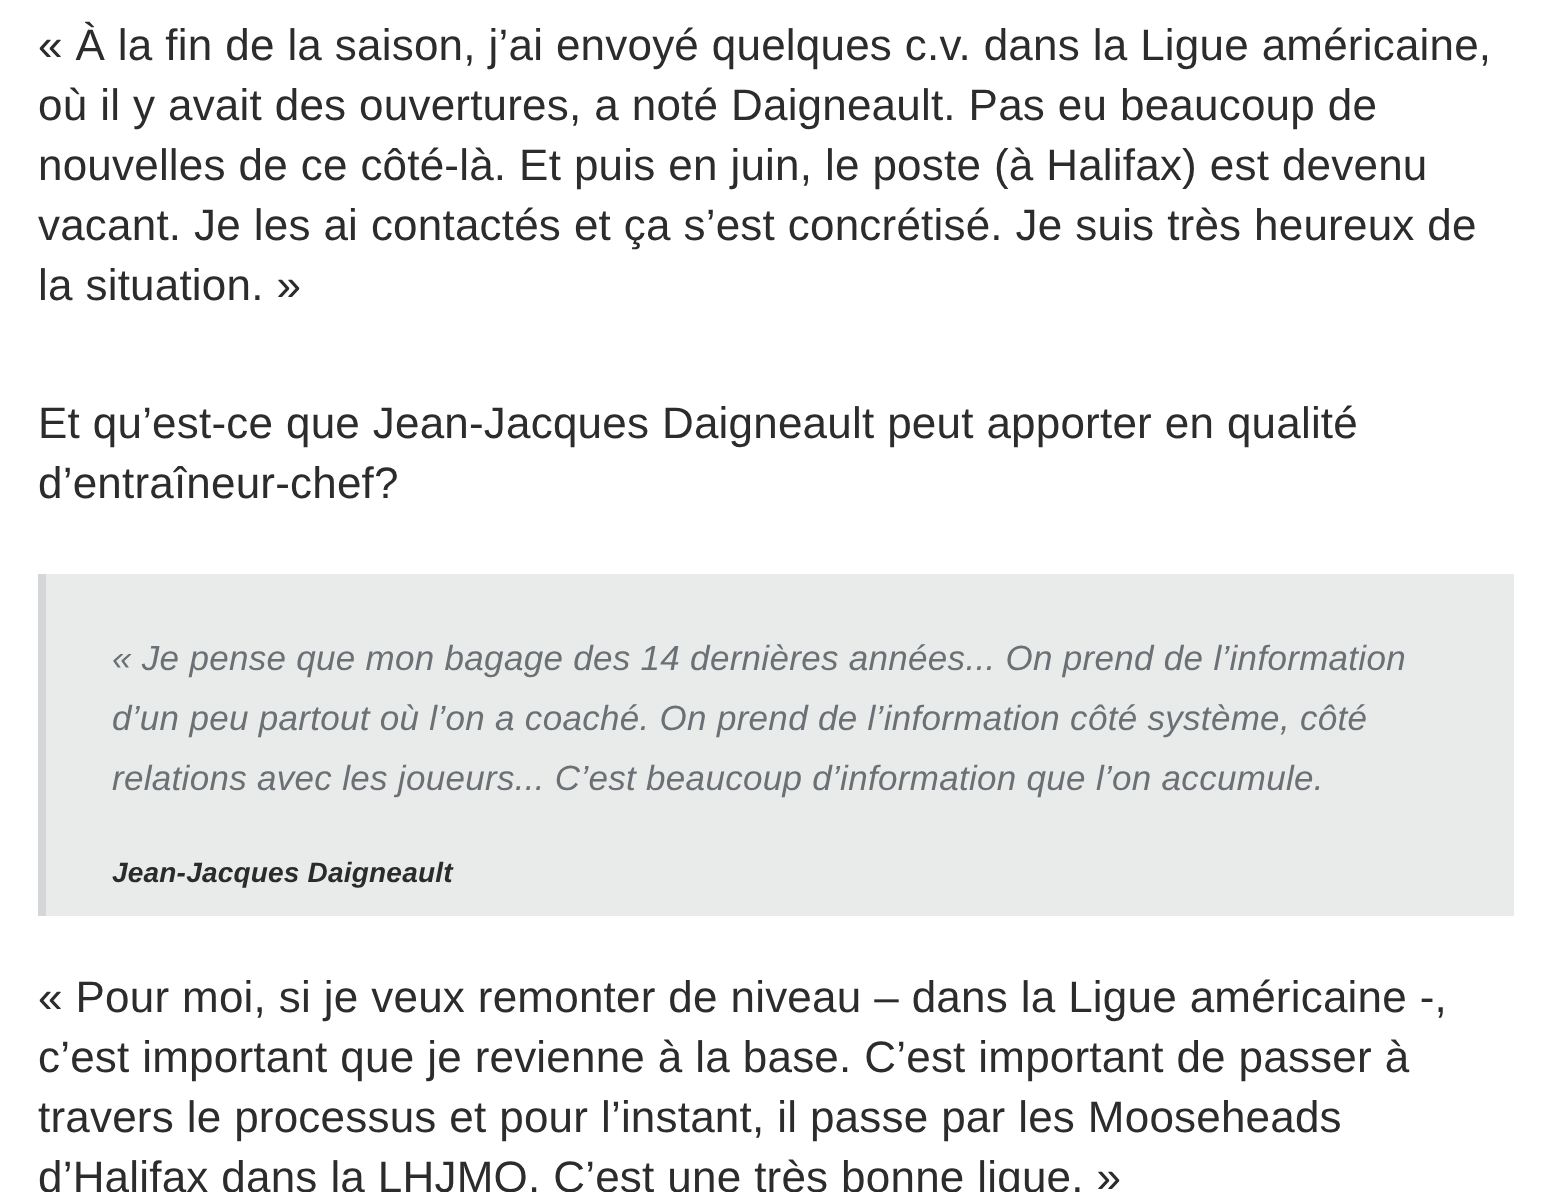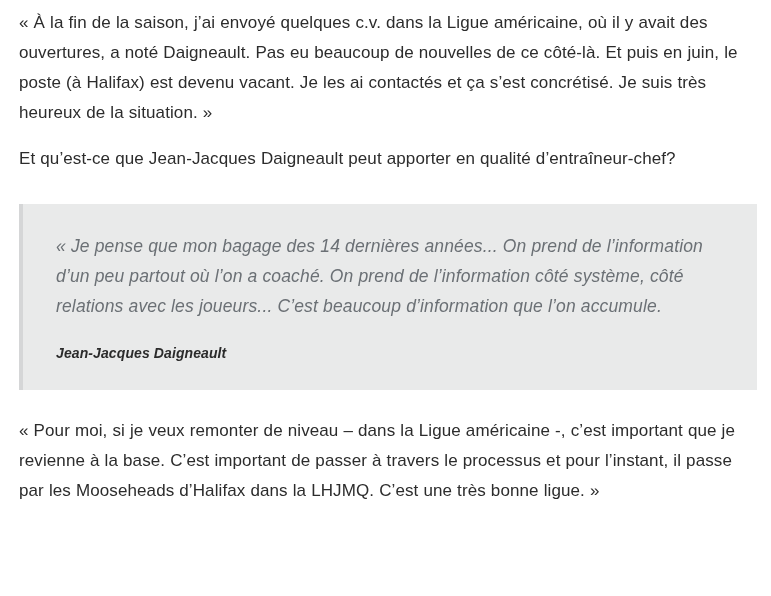--- a/index.html
+++ b/index.html
@@ -21,38 +21,38 @@
     height: 596px;
     box-sizing: border-box;
     padding: 0;
   }
 
   
   .para {
     margin: 0;
     padding: 0 14px 0 19px;
     color: #2c2c2c;
-    font-size: 17px;
+    font-size: 22px;
     line-height: 30px;
     letter-spacing: 0.1px;
     text-align: left;
     word-spacing: 0.2px;
   }
 
   .para-1 { padding-top: 8px; }
 
-  .para-2 { margin-top: 16px; }
+  .para-2 { margin-top: 39px; }
 
   
   .pullquote {
     margin: 30px 14px 0 19px;
     background: #e9eaea;
     border-left: 4px solid #d5d6d7;
     box-sizing: border-box;
-    padding: 27px 30px 27px 33px;
+    padding: 27px 30px 12px 33px;
   }
 
   .pullquote-text {
     margin: 0;
     color: #6b7075;
     font-size: 17.5px;
     line-height: 30px;
     font-style: italic;
     font-weight: 400;
     letter-spacing: 0.15px;

